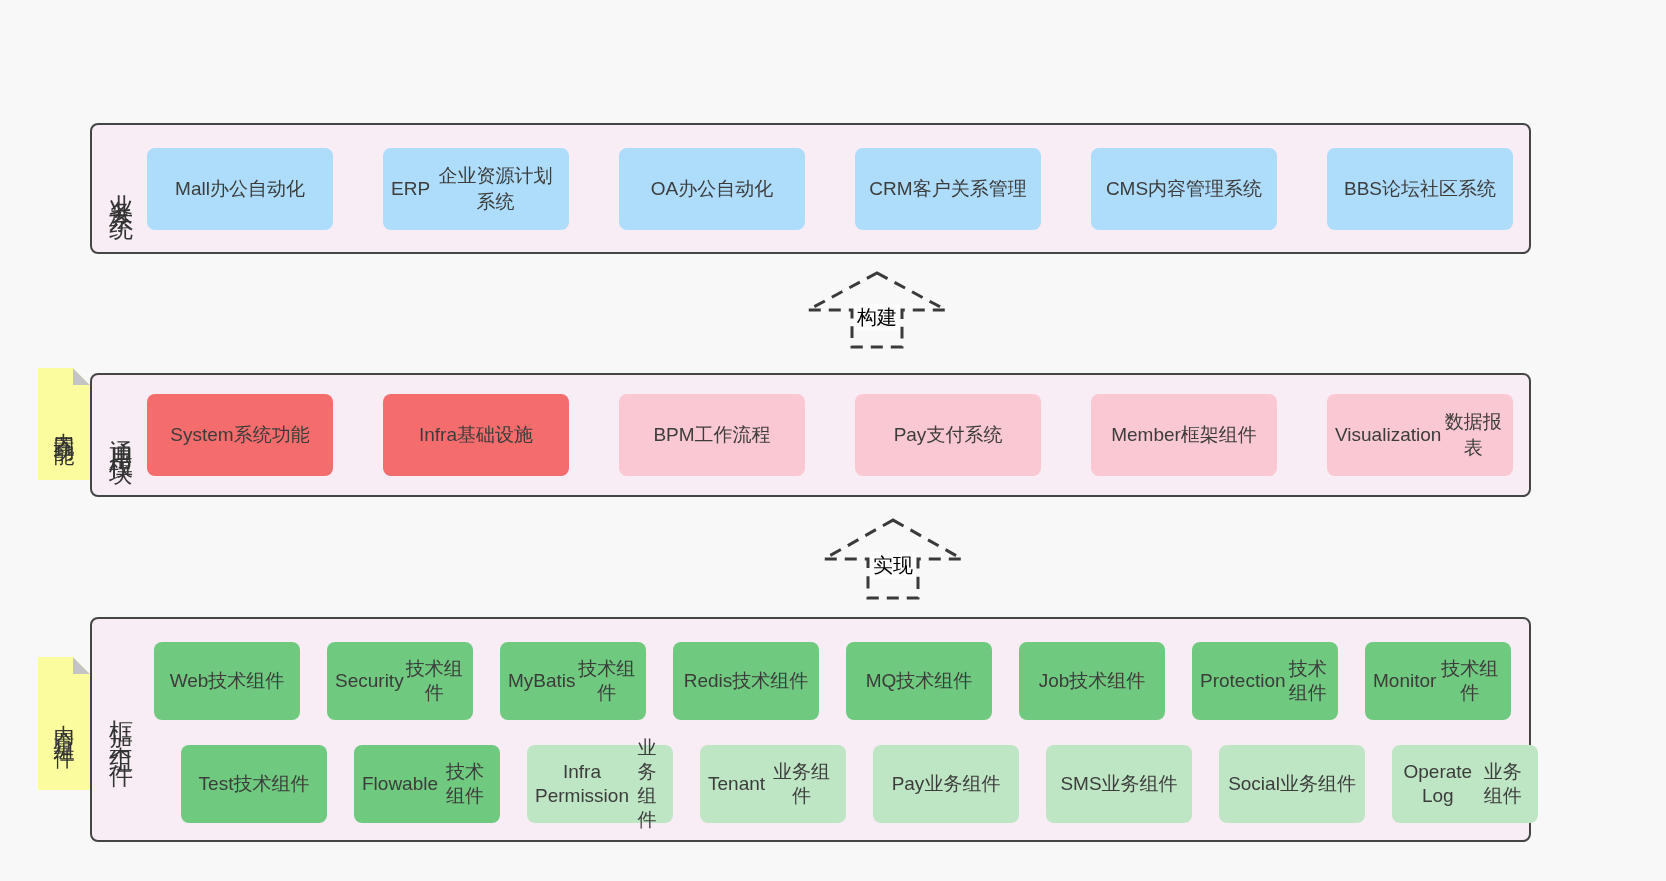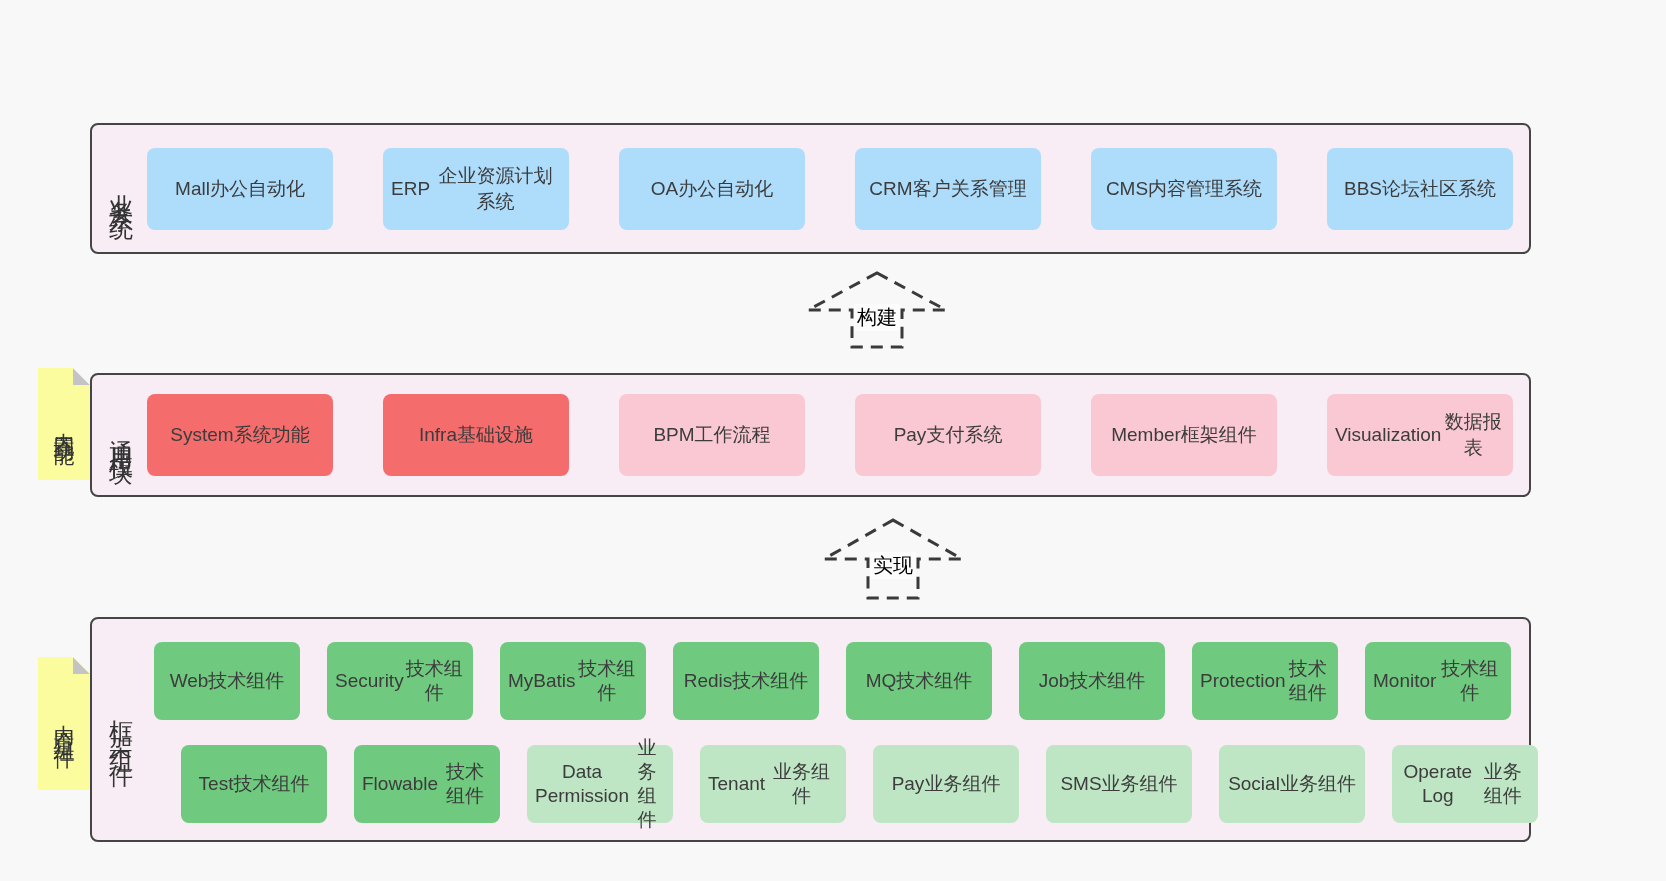--- a/index.html
+++ b/index.html
@@ -220,21 +220,21 @@
     <div class="row8 r2">
       <div class="box box8 green">
         <span>Test</span>
         <span>技术组件</span>
       </div>
       <div class="box box8 green">
         <span>Flowable</span>
         <span>技术组件</span>
       </div>
       <div class="box box8 lightgreen">
-        <span>Data Permission</span>
+        <span>Infra Permission</span>
         <span>业务组件</span>
       </div>
       <div class="box box8 lightgreen">
         <span>Tenant</span>
         <span>业务组件</span>
       </div>
       <div class="box box8 lightgreen">
         <span>Pay</span>
         <span>业务组件</span>
       </div>

